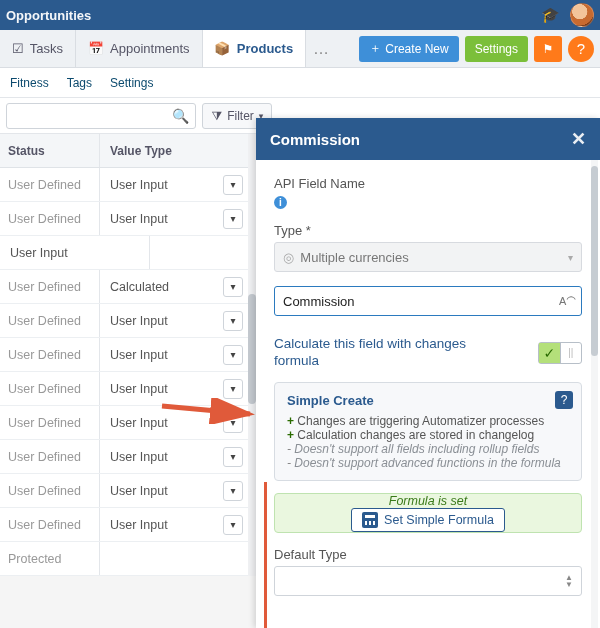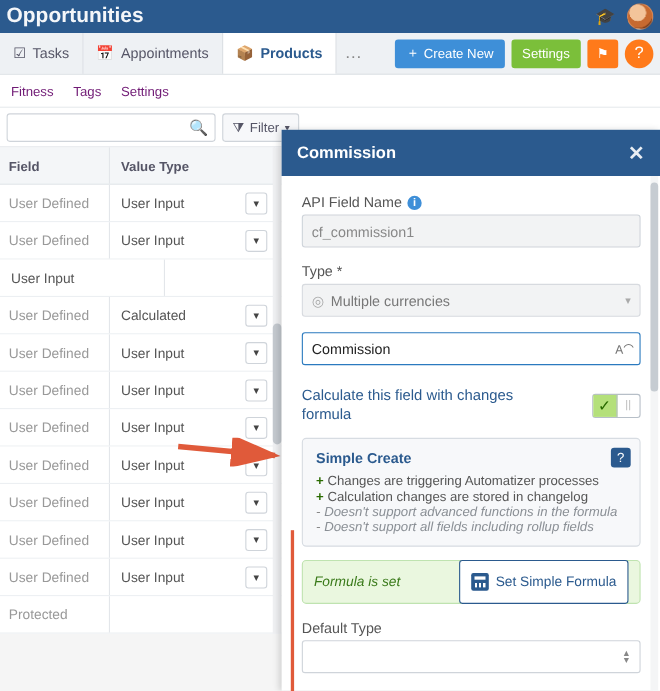--- a/index.html
+++ b/index.html
@@ -1,39 +1,39 @@
 <!DOCTYPE html>
 <html><head>
 <meta charset="utf-8">
 <style>
   * { box-sizing: border-box; font-family: -apple-system, BlinkMacSystemFont, "Segoe UI", Arial, sans-serif; }
   body { margin: 0; width: 600px; height: 628px; overflow: hidden; background: #f5f5f5; position: relative; }
 
   
   .topbar { height: 30px; background: #2b5a8e; color: #fff; display: flex; align-items: center; justify-content: space-between; padding: 0 6px; }
-  .topbar-title { font-size: 19px; font-weight: 600; opacity: 0.95; }
+  .topbar-title { font-size: 13px; font-weight: 600; opacity: 0.95; }
   .topbar-right { display: flex; align-items: center; gap: 10px; }
   .topbar-right .grad-icon { color:#fff; font-size:15px; }
   .avatar { width: 24px; height: 24px; border-radius: 50%; background: radial-gradient(circle at 40% 35%, #f3c49a 0 38%, #c76a30 40% 70%, #7a3c1a 72%); border:1px solid #fff3; }
 
   
   .modtabs { height: 38px; background: #eef1f4; border-bottom: 1px solid #d9dde2; display: flex; align-items: stretch; }
   .modtab { display:flex; align-items:center; gap:6px; padding:0 12px; font-size:13px; color:#556; border-right:1px solid #d9dde2; background:#eef1f4; cursor:pointer; }
   .modtab.active { background:#fff; color:#2b5a8e; font-weight:600; }
   .modtab .ic { font-size:13px; }
   .modtabs-more { width:30px; display:flex; align-items:center; justify-content:center; color:#888; font-size:16px; }
   .modtabs-actions { margin-left:auto; display:flex; align-items:center; padding-right:6px; gap:6px; }
   .btn { height:26px; border:none; border-radius:3px; font-size:12px; color:#fff; padding:0 10px; cursor:pointer; display:inline-flex; align-items:center; gap:4px; }
   .btn.create { background:#3e8fd8; }
   .btn.publish { background:#7bbf3a; }
   .btn.orange { background:#ff7a1a; width:28px; padding:0; justify-content:center; }
   .help-circle { width:26px; height:26px; border-radius:50%; background:#ff7a1a; color:#fff; display:flex; align-items:center; justify-content:center; font-size:15px; cursor:pointer; }
 
   
-  .subtabs { height:30px; background:#fff; border-bottom:1px solid #e3e6ea; display:flex; align-items:center; gap:18px; padding:0 10px; font-size:12px; color:#701a75; }
+  .subtabs { height:30px; background:#fff; border-bottom:1px solid #e3e6ea; display:flex; align-items:center; gap:18px; padding:0 10px; font-size:12px; color:#0c4a6e; }
   .subtabs span { cursor:pointer; }
 
   
   .toolrow { height:36px; background:#fff; border-bottom:1px solid #e3e6ea; display:flex; align-items:center; padding:0 6px; gap:6px; }
   .searchbox { flex:0 0 160px; height:26px; border:1px solid #cfd4da; border-radius:3px; display:flex; align-items:center; padding:0 6px; }
   .searchbox input { border:none; outline:none; flex:1; font-size:12px; min-width:0; }
   .search-ic { font-size:14px; color:#333; }
   .filterbtn { height:26px; border:1px solid #cfd4da; border-radius:3px; background:#f7f8fa; padding:0 8px; display:flex; align-items:center; gap:5px; font-size:12px; color:#556; cursor:pointer; }
 
   
@@ -52,21 +52,21 @@
   .dd { width:20px; height:20px; border:1px solid #cfd4da; border-radius:3px; display:flex; align-items:center; justify-content:center; color:#444; font-size:10px; background:#fff; cursor:pointer; }
 
   
   .panel { position:absolute; top:118px; left:256px; right:0; bottom:0; background:#fff; box-shadow:-2px 0 6px rgba(0,0,0,0.15); display:flex; flex-direction:column; }
   .panel-head { height:42px; background:#2b5a8e; color:#fff; display:flex; align-items:center; justify-content:space-between; padding:0 14px; font-size:15px; font-weight:600; }
   .panel-close { font-size:18px; cursor:pointer; opacity:.9; }
   .panel-body { flex:1; overflow:auto; padding:16px 18px 8px 18px; position:relative; }
   .panel-scroll-gutter { position:absolute; right:2px; top:0; bottom:0; width:7px; background:#f4f5f6; }
   .panel-scroll-thumb { position:absolute; right:2px; top:6px; width:7px; height:190px; background:#c6ccd2; border-radius:4px; }
 
-  .fld-label { font-size:13px; color:#555; margin-bottom:4px; display:flex; align-items:flex-end; gap:5px; }
+  .fld-label { font-size:13px; color:#555; margin-bottom:4px; display:flex; align-items:flex-start; gap:5px;flex-direction:column; }
   .info-dot { width:13px; height:13px; border-radius:50%; background:#3e8fd8; color:#fff; font-size:10px; display:inline-flex; align-items:center; justify-content:center; font-weight:700; }
   .fld-input { width:100%; height:30px; border:1px solid #cfd4da; border-radius:3px; background:#f2f3f4; color:#888; padding:0 8px; font-size:13px; }
   .fld-input.enabled { background:#fff; color:#222; border-color:#2b7abf; }
   .fld-select { width:100%; height:30px; border:1px solid #d7dadf; border-radius:3px; background:#f2f3f4; padding:0 8px; font-size:13px; color:#777; display:flex; align-items:center; justify-content:space-between; }
   .fld-row { margin-bottom:14px; }
   .fieldname-wrap { position:relative; }
   .fieldname-wrap .globe-ic { position:absolute; right:6px; top:6px; color:#777; font-size:16px; }
 
   .calc-row { display:flex; align-items:center; justify-content:space-between; padding:6px 0 12px 0; }
   .calc-row .txt { color:#2b5a8e; font-size:13.5px; max-width:210px; line-height:1.25; }
@@ -77,21 +77,21 @@
   .red-bar { position:absolute; left:8px; top:322px; width:3px; height:170px; background:#e05a3a; }
 
   .formula-box { border:1px solid #d7dce2; border-radius:4px; background:#f7f8fa; padding:10px 12px; font-size:12px; color:#555; position:relative; }
   .formula-box .hd { font-weight:700; color:#2b5a8e; margin-bottom:6px; font-size:13px; }
   .formula-box .q { position:absolute; right:8px; top:8px; width:18px; height:18px; border-radius:3px; background:#2b5a8e; color:#fff; font-size:12px; display:flex; align-items:center; justify-content:center; cursor:pointer; }
   .formula-box ul { margin:0; padding:0; list-style:none; }
   .formula-box li.plus::before { content:"+ "; color:#2a6b00; font-weight:700; }
   .formula-box li.minus::before { content:"- "; color:#888; }
   .formula-box li.minus { font-style:italic; color:#8a8f95; }
 
-  .formula-set-row { margin-top:12px; border:1px solid #bfe3b0; background:#eaf7df; border-radius:4px; height:40px; display:flex; align-items:center; justify-content:space-between; padding:0 10px; }
+  .formula-set-row { margin-top:12px; border:1px solid #bfe3b0; background:#eaf7df; border-radius:4px; height:40px; display:flex; align-items:center; justify-content:space-between; padding:0 10px;flex-direction:column; }
   .formula-set-row .lab { color:#3a7a1a; font-size:12.5px; font-style:italic; }
   .setbtn { height:40px; border:1px solid #2b5a8e; background:#fff; color:#2b5a8e; border-radius:3px; padding:0 10px; font-size:12.5px; display:flex; align-items:center; gap:6px; cursor:pointer; }
   .setbtn .calc-ic { width:16px; height:16px; background:#2b5a8e; border-radius:2px; display:inline-block; position:relative; }
   .setbtn .calc-ic::after { content:""; position:absolute; inset:3px; background:linear-gradient(#fff,#fff) 0 0/100% 3px no-repeat, repeating-linear-gradient(90deg,#fff 0 2px,transparent 2px 4px) 0 6px/100% 8px no-repeat; }
 
   .default-row { margin-top:14px; }
   .default-input { width:100%; height:30px; border:1px solid #cfd4da; border-radius:3px; background:#fff; padding:0 8px; font-size:13px; display:flex; align-items:center; justify-content:flex-end; color:#888; }
   .stepper { display:flex; flex-direction:column; gap:0; font-size:8px; line-height:7px; color:#888; }
 
   
@@ -153,21 +153,21 @@
   </div>
   <div class="filterbtn">
     <span>⧩</span>
     <span>Filter</span>
     <span style="font-size:9px;">▾</span>
   </div>
 </div>
 
 <div class="table-wrap">
   <div class="thead">
-    <div class="col-status">Field</div>
+    <div class="col-status">Status</div>
     <div class="col-vtype">Value Type</div>
     <div class="col-cfg">
       <span>☷▾</span>
     </div>
   </div>
   <div id="tbody">
       <div class="trow">
         <div class="col-status">User Defined</div>
         <div class="col-vtype">
           <div class="cellwrap">
@@ -315,21 +315,20 @@
   </div>
   <div class="panel-body">
     <div class="panel-scroll-gutter"></div>
     <div class="panel-scroll-thumb"></div>
 
     <div class="fld-row">
       <div class="fld-label">
         <span>API Field Name</span>
         <span class="info-dot">i</span>
       </div>
-      <input class="fld-input" readonly="" value="cf_commission1" style="">
     </div>
 
     <div class="fld-row">
       <div class="fld-label">Type *</div>
       <div class="fld-select">
         <span style="display:flex;align-items:center;gap:6px;">
           <span style="opacity:.6;">◎</span>
           <span>Multiple currencies</span>
         </span>
         <span style="font-size:10px;color:#aaa;">▾</span>
@@ -350,22 +349,22 @@
     </div>
 
     <div class="formula-box">
       <div class="q">
           <span>?</span>
         </div>
       <div class="hd">Simple Create</div>
       <ul>
         <li class="plus">Changes are triggering Automatizer processes</li>
         <li class="plus">Calculation changes are stored in changelog</li>
+        <li class="minus">Doesn't support all fields including rollup fields</li>
         <li class="minus">Doesn't support advanced functions in the formula</li>
-        <li class="minus">Doesn't support all fields including rollup fields</li>
       </ul>
     </div>
 
     <div class="formula-set-row">
       <span class="lab">Formula is set</span>
       <button class="setbtn">
         <span class="calc-ic"></span>
         <span>Set Simple Formula</span>
       </button>
     </div>

